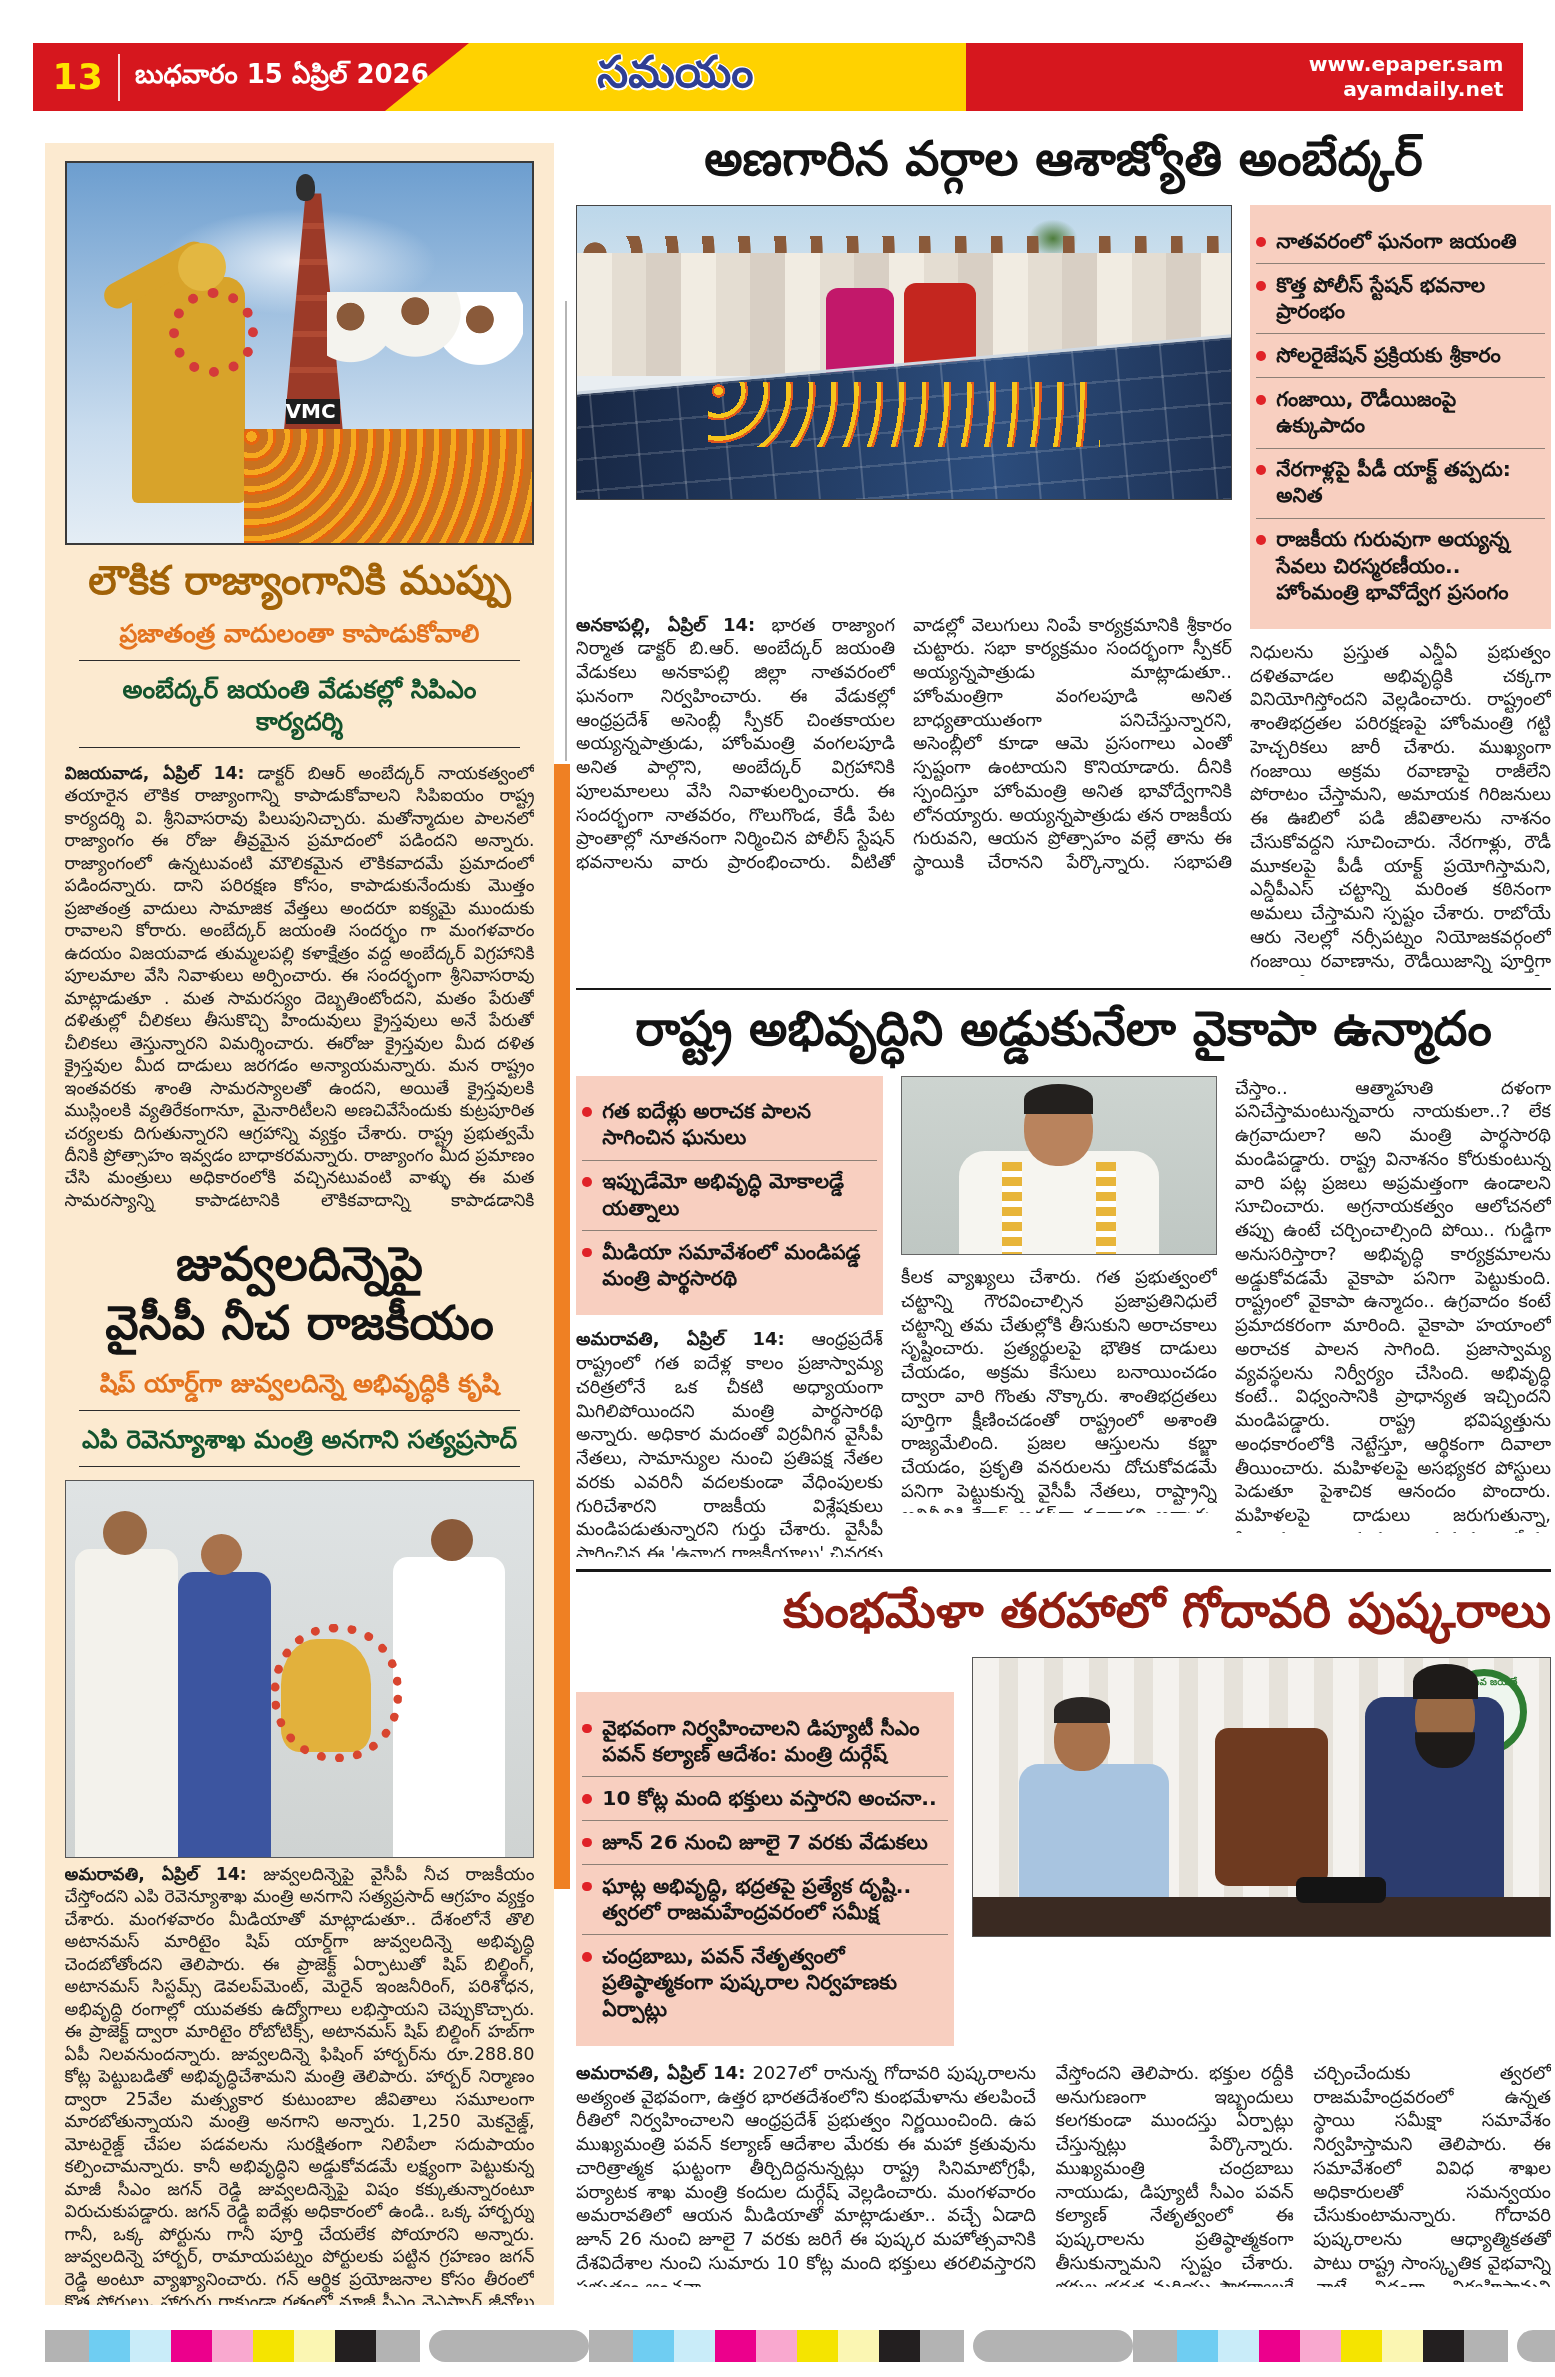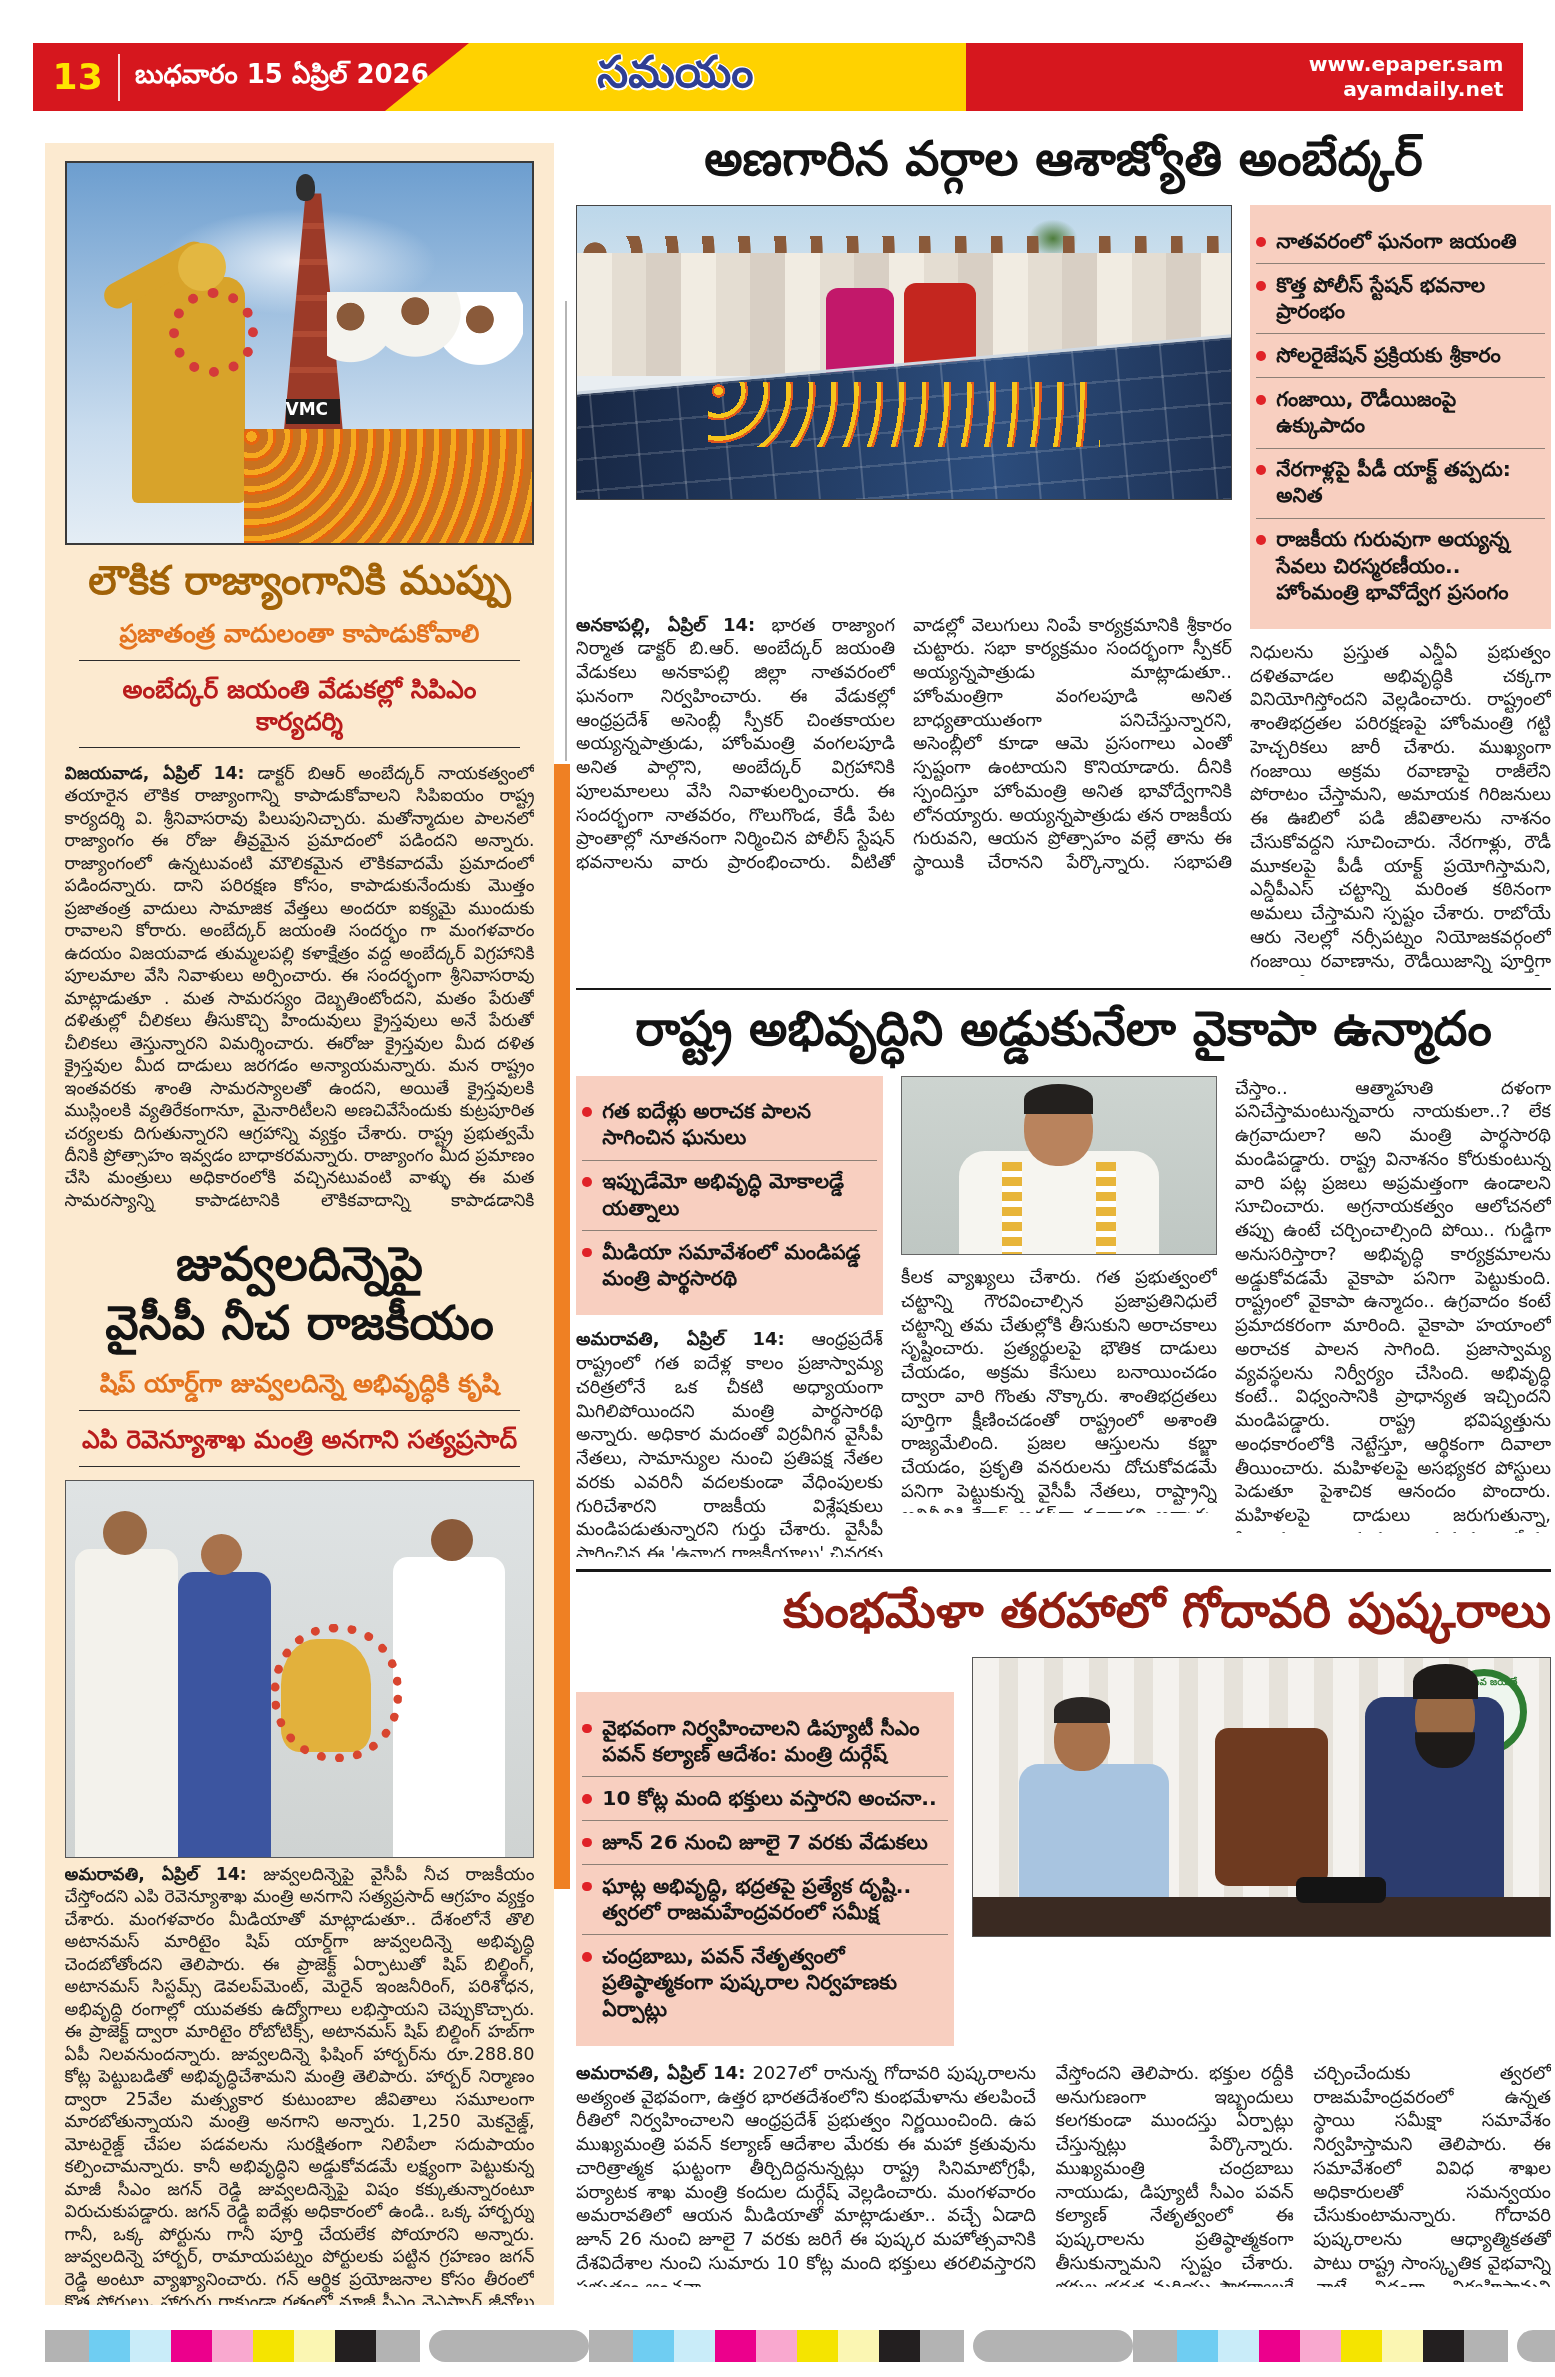--- a/index.html
+++ b/index.html
@@ -26,34 +26,34 @@
   .hr{height:2.3px;background:#181818;margin:12px 0;}
 
   
   .left-panel{position:absolute;left:45px;top:143px;width:509px;height:2162px;background:#fcead0;
               padding:18px 19.6px;box-sizing:border-box;overflow:hidden;}
   .lp-head{font-size:40px;font-weight:800;color:#a16207;text-align:center;margin:12px 0 15px;line-height:1.15;}
   .lp-head2{font-size:47px;font-weight:800;color:#141414;text-align:center;margin:22.6px 0 15px;line-height:1.25;}
   .sub{display:block;text-align:center;font-weight:700;font-size:25px;line-height:1.25;
        padding-bottom:10.5px;border-bottom:1.5px solid #2b2b2b;width:94%;margin:0 auto 13.5px;}
   .sub-orange{color:#e4731f;}
-  .sub-red{color:#b91c1c;}
+  .sub-red{color:#14532d;}
   .body{font-size:17.3px;line-height:1.3;text-align:justify;margin:0;color:#1c1c1c;}
   .dateline{font-weight:800;}
   .lp-body1{height:451px;overflow:hidden;margin-top:3px;}
   .lp-body2{height:542px;overflow:hidden;margin-top:4.5px;}
 
   
   .photo{position:relative;overflow:hidden;display:block;}
   .photo i{position:absolute;display:block;}
   .statue-photo{height:380px;border:2.3px solid #3a3a3a;background:linear-gradient(#6d9ecf,#c9dcEE 70%,#e4edf5);}
   .st-cloud{left:8%;top:6%;width:84%;height:40%;background:radial-gradient(closest-side,#ffffffcc,#ffffff00 70%);}
   .st-tower{left:46%;top:8%;width:65px;height:271px;background:repeating-linear-gradient(#9c3a28 0 30px,#b04a33 30px 36px);clip-path:polygon(38% 0,62% 0,100% 100%,0 100%);}
   .st-finial{left:49.2%;top:3%;width:19.6px;height:27px;background:#2f2f2f;border-radius:50% 50% 40% 40%;}
-  .st-sign{left:47%;top:62%;width:54px;height:25.6px;background:#1d1d1d;color:#fff;font-size:17px;font-weight:700;
+  .st-sign{left:47%;top:62%;width:54px;height:25.6px;background:#1d1d1d;color:#fff;font-size:20px;font-weight:700;
            display:flex;align-items:center;justify-content:center;font-style:normal;}
   .st-statue{left:14%;top:30%;width:113px;height:226px;background:#d8a32a;border-radius:19.6px 19.6px 6px 6px;}
   .st-arm{left:7%;top:26%;width:113px;height:25.6px;background:#d8a32a;transform:rotate(-28deg);border-radius:13.5px;}
   .st-head{left:24%;top:21%;width:48px;height:48px;background:#e3b741;border-radius:50%;}
   .st-garland{left:22%;top:33%;width:69px;height:69px;border:10.5px dotted #d43a3a;border-radius:50%;}
   .st-people{right:2%;top:34%;width:42%;height:36%;background:
       radial-gradient(circle at 12% 18%,#8a5a3a 0 13.5px,#f4f3ee 14.3px 45px,transparent 46px),
       radial-gradient(circle at 45% 14%,#8a5a3a 0 13.5px,#f4f3ee 14.3px 45px,transparent 46px),
       radial-gradient(circle at 78% 20%,#8a5a3a 0 13.5px,#ffffff 14.3px 45px,transparent 46px);}
   .st-fence{left:38%;right:0;bottom:0;height:30%;background:

